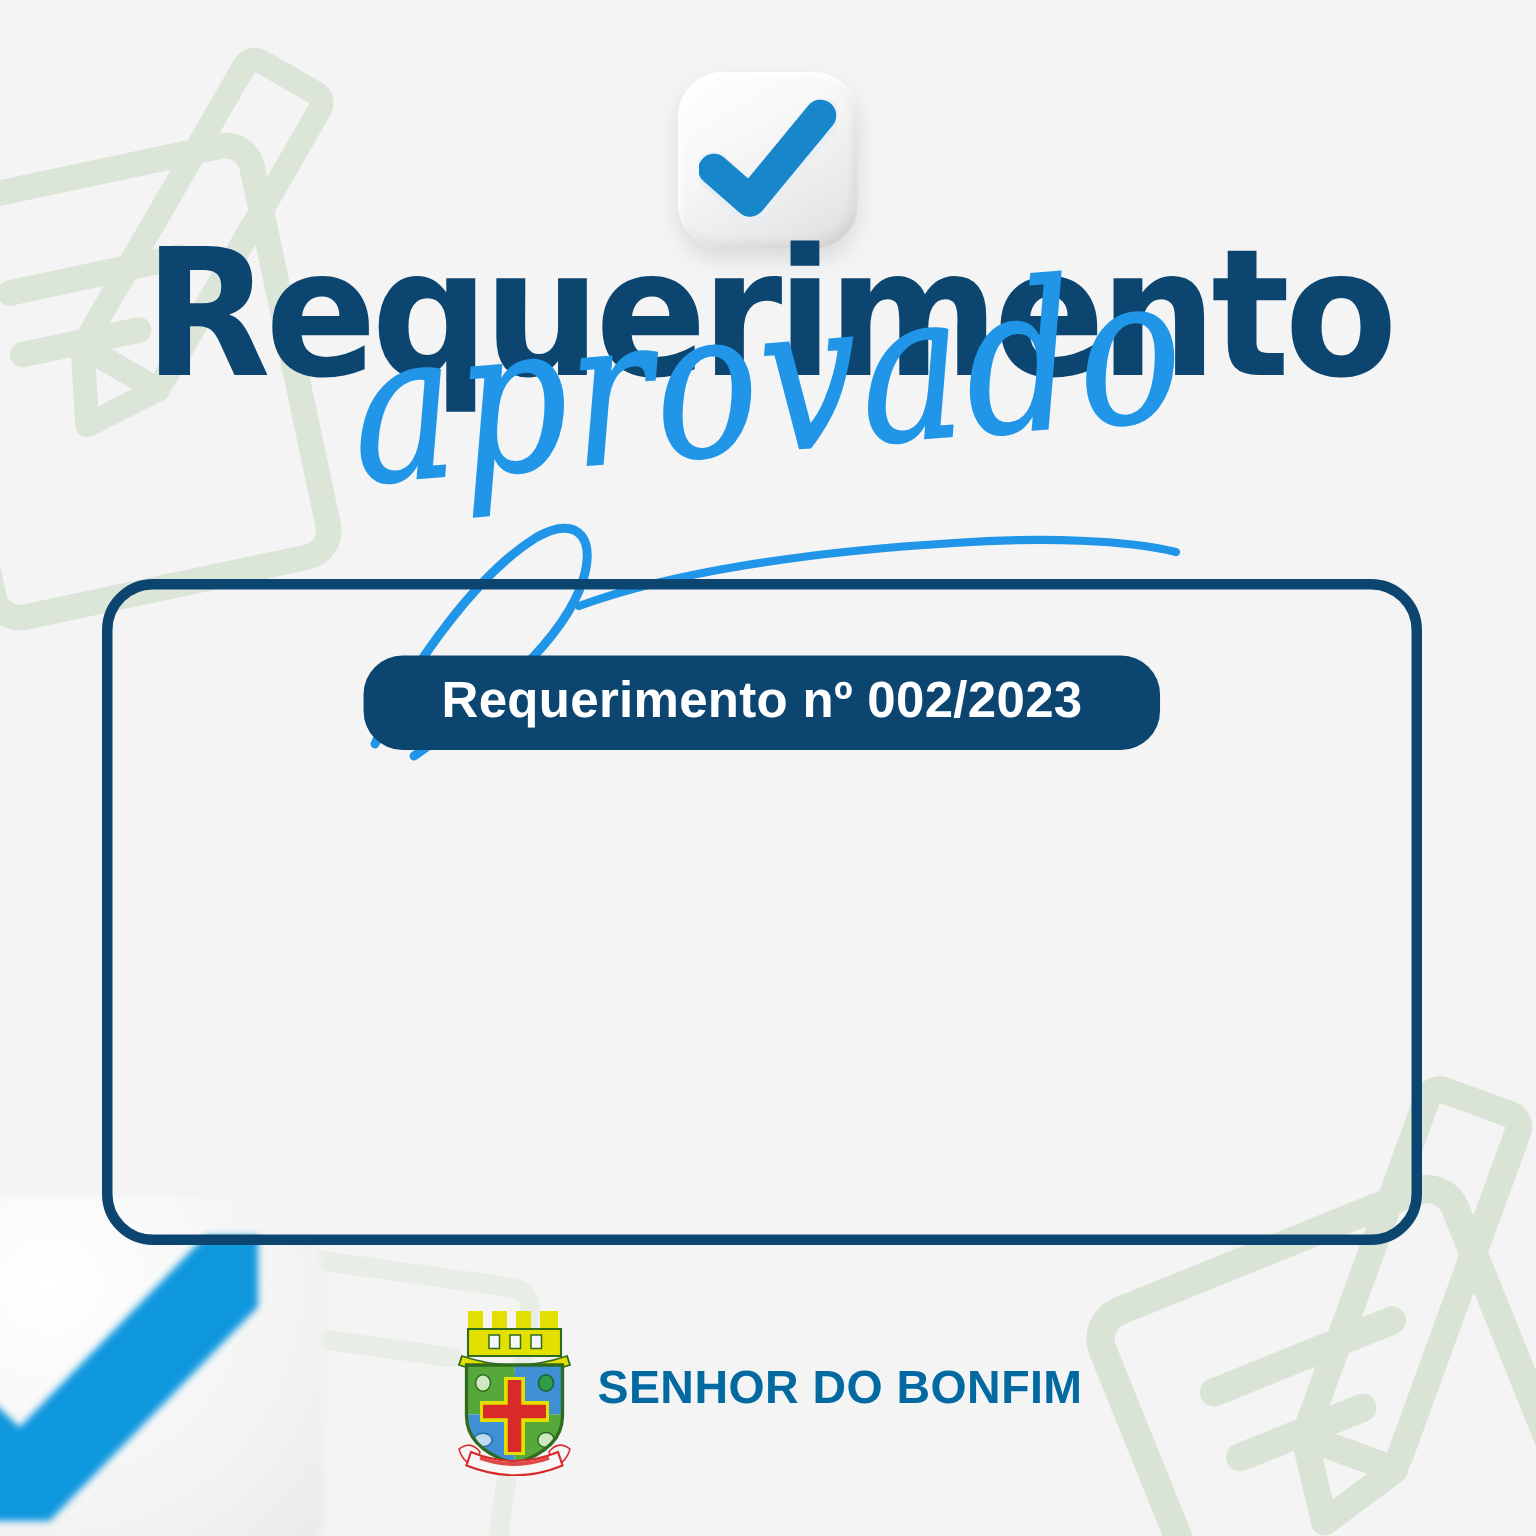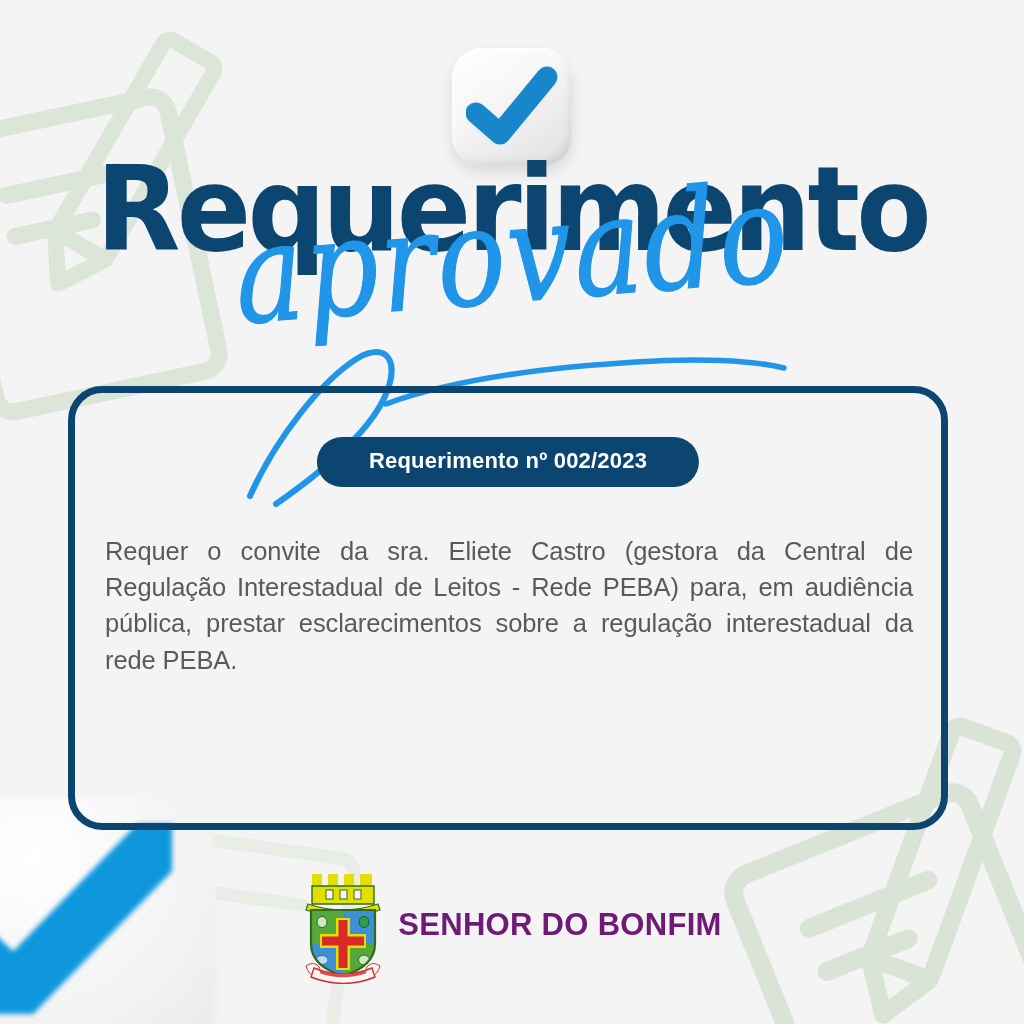--- a/index.html
+++ b/index.html
@@ -125,21 +125,21 @@
   }
   .badge {
     position: absolute;
     left: 50%;
     transform: translateX(-50%);
     top: 44px;
     background: #0c4670;
     color: #ffffff;
     border-radius: 26px;
     padding: 11px 52px 13px;
-    font-size: 22px;
+    font-size: 34px;
     font-weight: bold;
     letter-spacing: 0.2px;
     white-space: nowrap;
   }
   .body-text {
     position: absolute;
     left: 30px;
     right: 28px;
     top: 140px;
     color: #5a5a5a;
@@ -164,21 +164,21 @@
   .crest { width: 82px; height: 118px; flex: none; }
   .footer-text { line-height: 1.04; }
   .footer-line1 {
     font-size: 27.5px;
     color: #111111;
     letter-spacing: 0.6px;
     font-weight: normal;
   }
   .footer-line2 {
     font-size: 31px;
-    color: #701a75;
+    color: #0369a1;
     font-weight: bold;
     letter-spacing: 0.3px;
   }
 </style>
 </head>
 <body>
 
 <div class="bg-layer">
 
   <svg class="watermark wm-tl" width="330" height="360" viewBox="0 0 330 360" fill="none">
@@ -223,21 +223,20 @@
   <div class="headline-word">Requerimento</div>
   <div class="headline-script">aprovado</div>
   <svg class="script-tail" width="560" height="170" viewBox="0 0 560 170" fill="none">
     <path d="M14 150 C 40 92, 86 34, 122 12 C 150 -4, 164 14, 150 48 C 134 86, 86 126, 40 158" stroke="#2196e8" stroke-width="6" stroke-linecap="round" fill="none"></path>
     <path d="M150 58 C 210 36, 300 22, 400 16 C 460 12, 516 14, 548 22" stroke="#2196e8" stroke-width="5.5" stroke-linecap="round" fill="none"></path>
   </svg>
 </div>
 
 <div class="card">
   <div class="badge">Requerimento nº 002/2023</div>
-  <div class="body-text">Requer o convite da sra. Eliete Castro (gestora da Central de Regulação Interestadual de Leitos - Rede PEBA) para, em audiência pública, prestar esclarecimentos sobre a regulação interestadual da rede PEBA.</div>
 </div>
 
 <div class="footer">
 
   <svg class="crest" viewBox="0 0 82 118">
 
     <g>
       <path d="M10 20 h62 v18 H10 z" fill="#e3e000"></path>
       <path d="M10 8 h10 v12 H10 z M26 8 h10 v12 H26 z M42 8 h10 v12 H42 z M58 8 h12 v12 H58 z" fill="#e3e000"></path>
       <path d="M10 20 h62 v18 H10 z" fill="none" stroke="#2f6b1f" stroke-width="1.4"></path>

